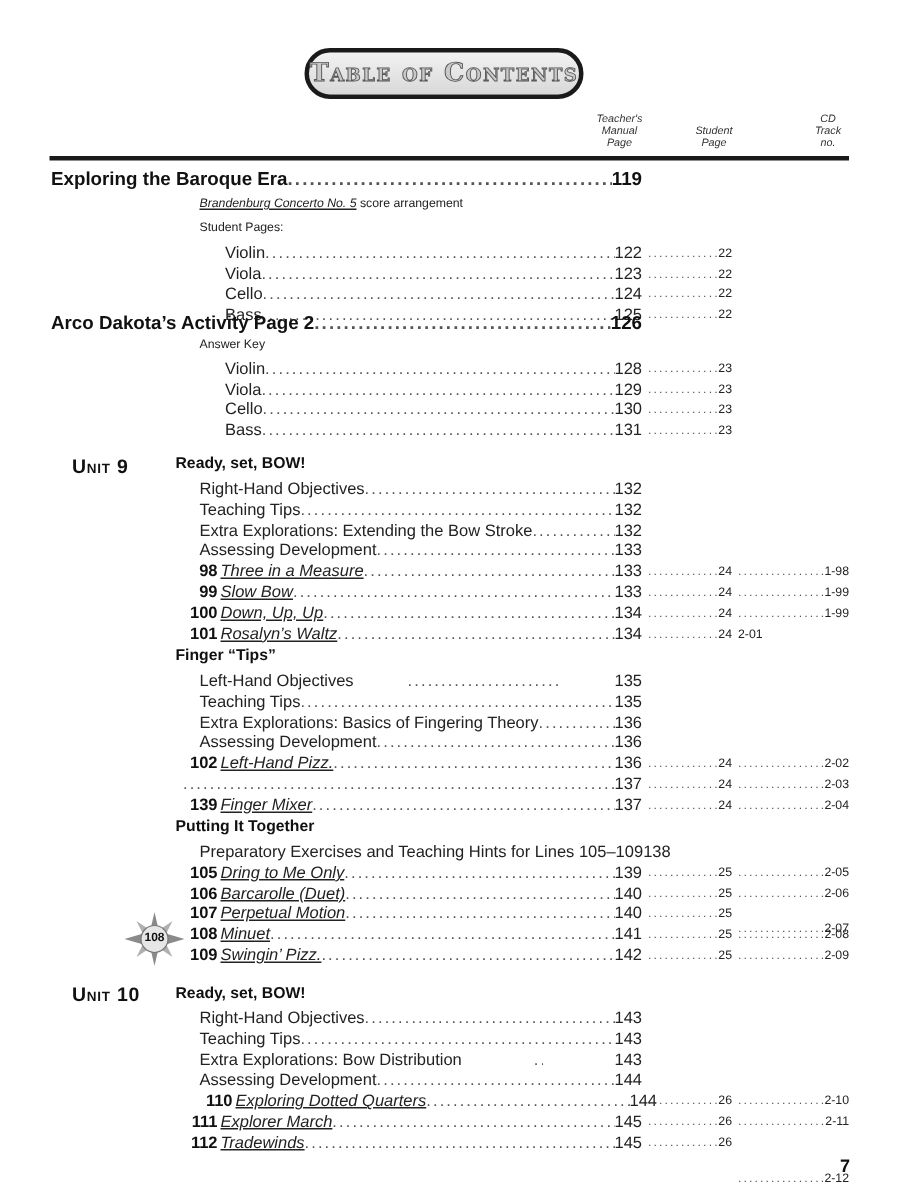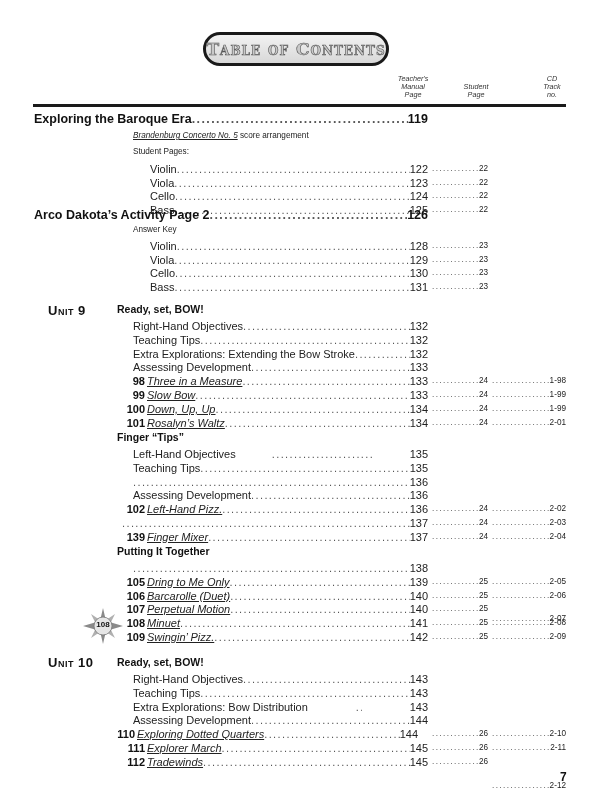--- a/index.html
+++ b/index.html
@@ -219,36 +219,37 @@
     </div>
     <div class="row " style="left: 122px; top: 415.6px; width: 306px;">
       <span class="lbl"><span class="num">101</span><span class="it">Rosalyn’s Waltz</span></span>
       <span class="dots"></span>
       <span class="pg">134</span>
     </div>
     <div class="seg2" style="left: 432px; top: 415.6px; width: 56px;">
       <span class="dots"></span>
       <span class="pg">24</span>
     </div>
-    <div class="seg2" style="left: 492px; top: 415.6px; width: 74px;">
+    <div class="seg2" style="left: 492px; top: 415.6px; width: 74px; flex-direction: column;">
       <span class="dots"></span>
       <span class="pg">2-01</span>
     </div>
     <div class="subhead" style="left: 117px; top: 431px;">Finger “Tips”</div>
     <div class="row " style="left: 133px; top: 447px; width: 295px; gap: 36px;">
       <span class="lbl"><span>Left-Hand Objectives</span></span>
       <span class="dots"></span>
       <span class="pg">135</span>
     </div>
     <div class="row " style="left: 133px; top: 460.8px; width: 295px;">
       <span class="lbl"><span>Teaching Tips</span></span>
       <span class="dots"></span>
       <span class="pg">135</span>
     </div>
     <div class="row " style="left: 133px; top: 474.6px; width: 295px;">
+      <span class="lbl"><span>Extra Explorations: Basics of Fingering Theory</span></span>
       <span class="dots"></span>
       <span class="pg">136</span>
     </div>
     <div class="row " style="left: 133px; top: 488.4px; width: 295px;">
       <span class="lbl"><span>Assessing Development</span></span>
       <span class="dots"></span>
       <span class="pg">136</span>
     </div>
     <div class="row " style="left: 122px; top: 502.2px; width: 306px;">
       <span class="lbl"><span class="num">102</span><span class="it">Left-Hand Pizz.</span></span>
@@ -283,20 +284,21 @@
     <div class="seg2" style="left: 432px; top: 529.8px; width: 56px;">
       <span class="dots"></span>
       <span class="pg">24</span>
     </div>
     <div class="seg2" style="left: 492px; top: 529.8px; width: 74px;">
       <span class="dots"></span>
       <span class="pg">2-04</span>
     </div>
     <div class="subhead" style="left: 117px; top: 545px;">Putting It Together</div>
     <div class="row " style="left: 133px; top: 561px; width: 295px;">
+      <span class="lbl"><span>Preparatory Exercises and Teaching Hints for Lines 105–109</span></span>
       <span class="dots"></span>
       <span class="pg">138</span>
     </div>
     <div class="row " style="left: 122px; top: 574.8px; width: 306px;">
       <span class="lbl"><span class="num">105</span><span class="it">Dring to Me Only</span></span>
       <span class="dots"></span>
       <span class="pg">139</span>
     </div>
     <div class="seg2" style="left: 432px; top: 574.8px; width: 56px;">
       <span class="dots"></span>
@@ -373,21 +375,21 @@
     <div class="row " style="left: 133px; top: 699.6px; width: 295px; gap: 48px;">
       <span class="lbl"><span>Extra Explorations: Bow Distribution</span></span>
       <span class="dots"></span>
       <span class="pg">143</span>
     </div>
     <div class="row " style="left: 133px; top: 713.4px; width: 295px;">
       <span class="lbl"><span>Assessing Development</span></span>
       <span class="dots"></span>
       <span class="pg">144</span>
     </div>
-    <div class="row " style="left: 112px; top: 727.2px; width: 306px; justify-content: center;">
+    <div class="row " style="left: 132px; top: 727.2px; width: 306px; justify-content: center;">
       <span class="lbl"><span class="num">110</span><span class="it">Exploring Dotted Quarters</span></span>
       <span class="dots"></span>
       <span class="pg">144</span>
     </div>
     <div class="seg2" style="left: 432px; top: 727.2px; width: 56px;">
       <span class="dots"></span>
       <span class="pg">26</span>
     </div>
     <div class="seg2" style="left: 492px; top: 727.2px; width: 74px;">
       <span class="dots"></span>

